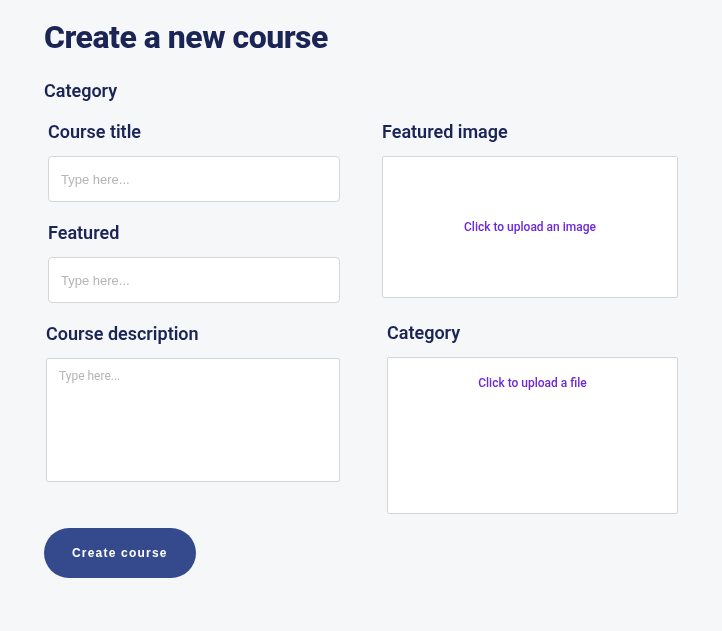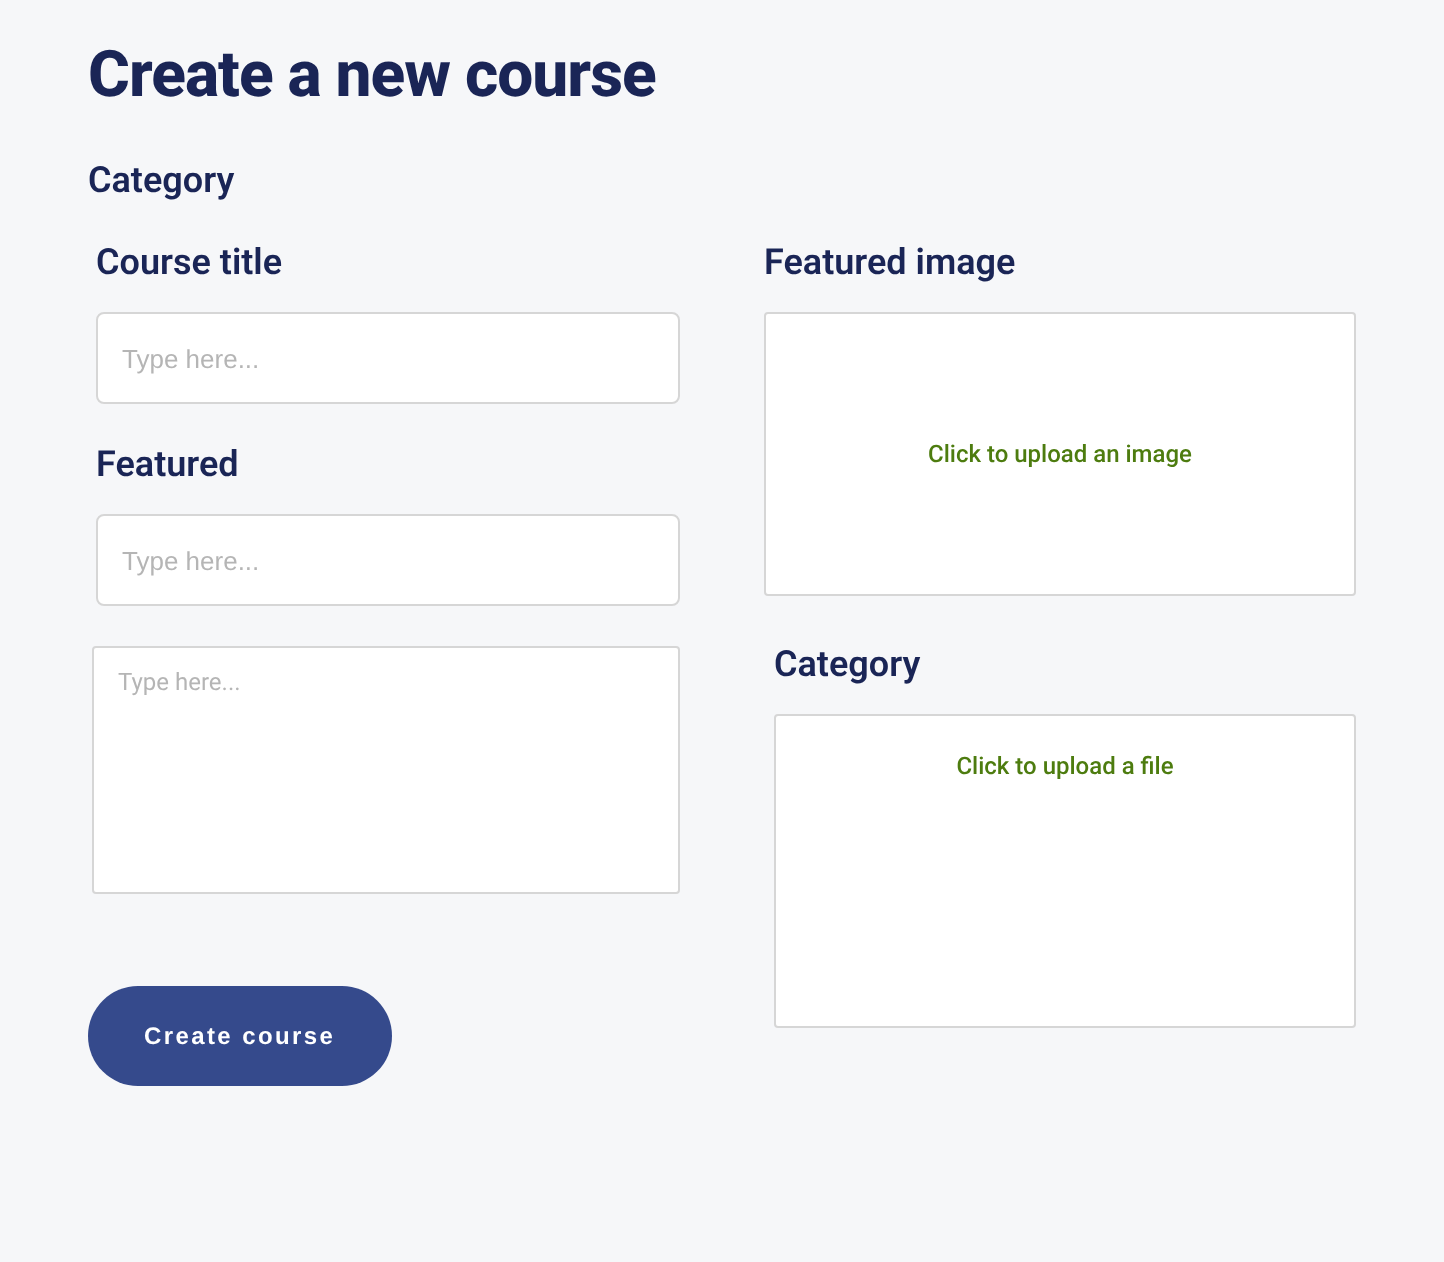--- a/index.html
+++ b/index.html
@@ -105,21 +105,21 @@
     .upload-box {
       width: 100%;
       background: #fff;
       border: 1px solid #d6d6d6;
       border-radius: 2px;
       display: flex;
       align-items: center;
       justify-content: center;
       cursor: pointer;
       font-size: 12px;
-      color: #4d7c0f;
+      color: #6d28d9;
       font-weight: 500;
     }
     .upload-image {
       height: 142px;
     }
     .upload-file {
       height: 157px;
       align-items: flex-start;
       padding-top: 18px;
     }
@@ -168,20 +168,21 @@
       <label class="field-label">Course title</label>
       <input type="text" class="text-input title-input" placeholder="Type here..." style="">
     </div>
 
     <div class="field-group">
       <label class="field-label">Featured</label>
       <input type="text" class="text-input duration-input" placeholder="Type here..." style="">
     </div>
 
     <div class="field-group">
+      <label class="field-label">Course description</label>
       <textarea class="textarea-input" placeholder="Type here..." style=""></textarea>
     </div>
 
     <button class="submit-button">Create course</button>
 
   </div>
 
   <div class="form-col right-col">
 
     <div class="field-group">

